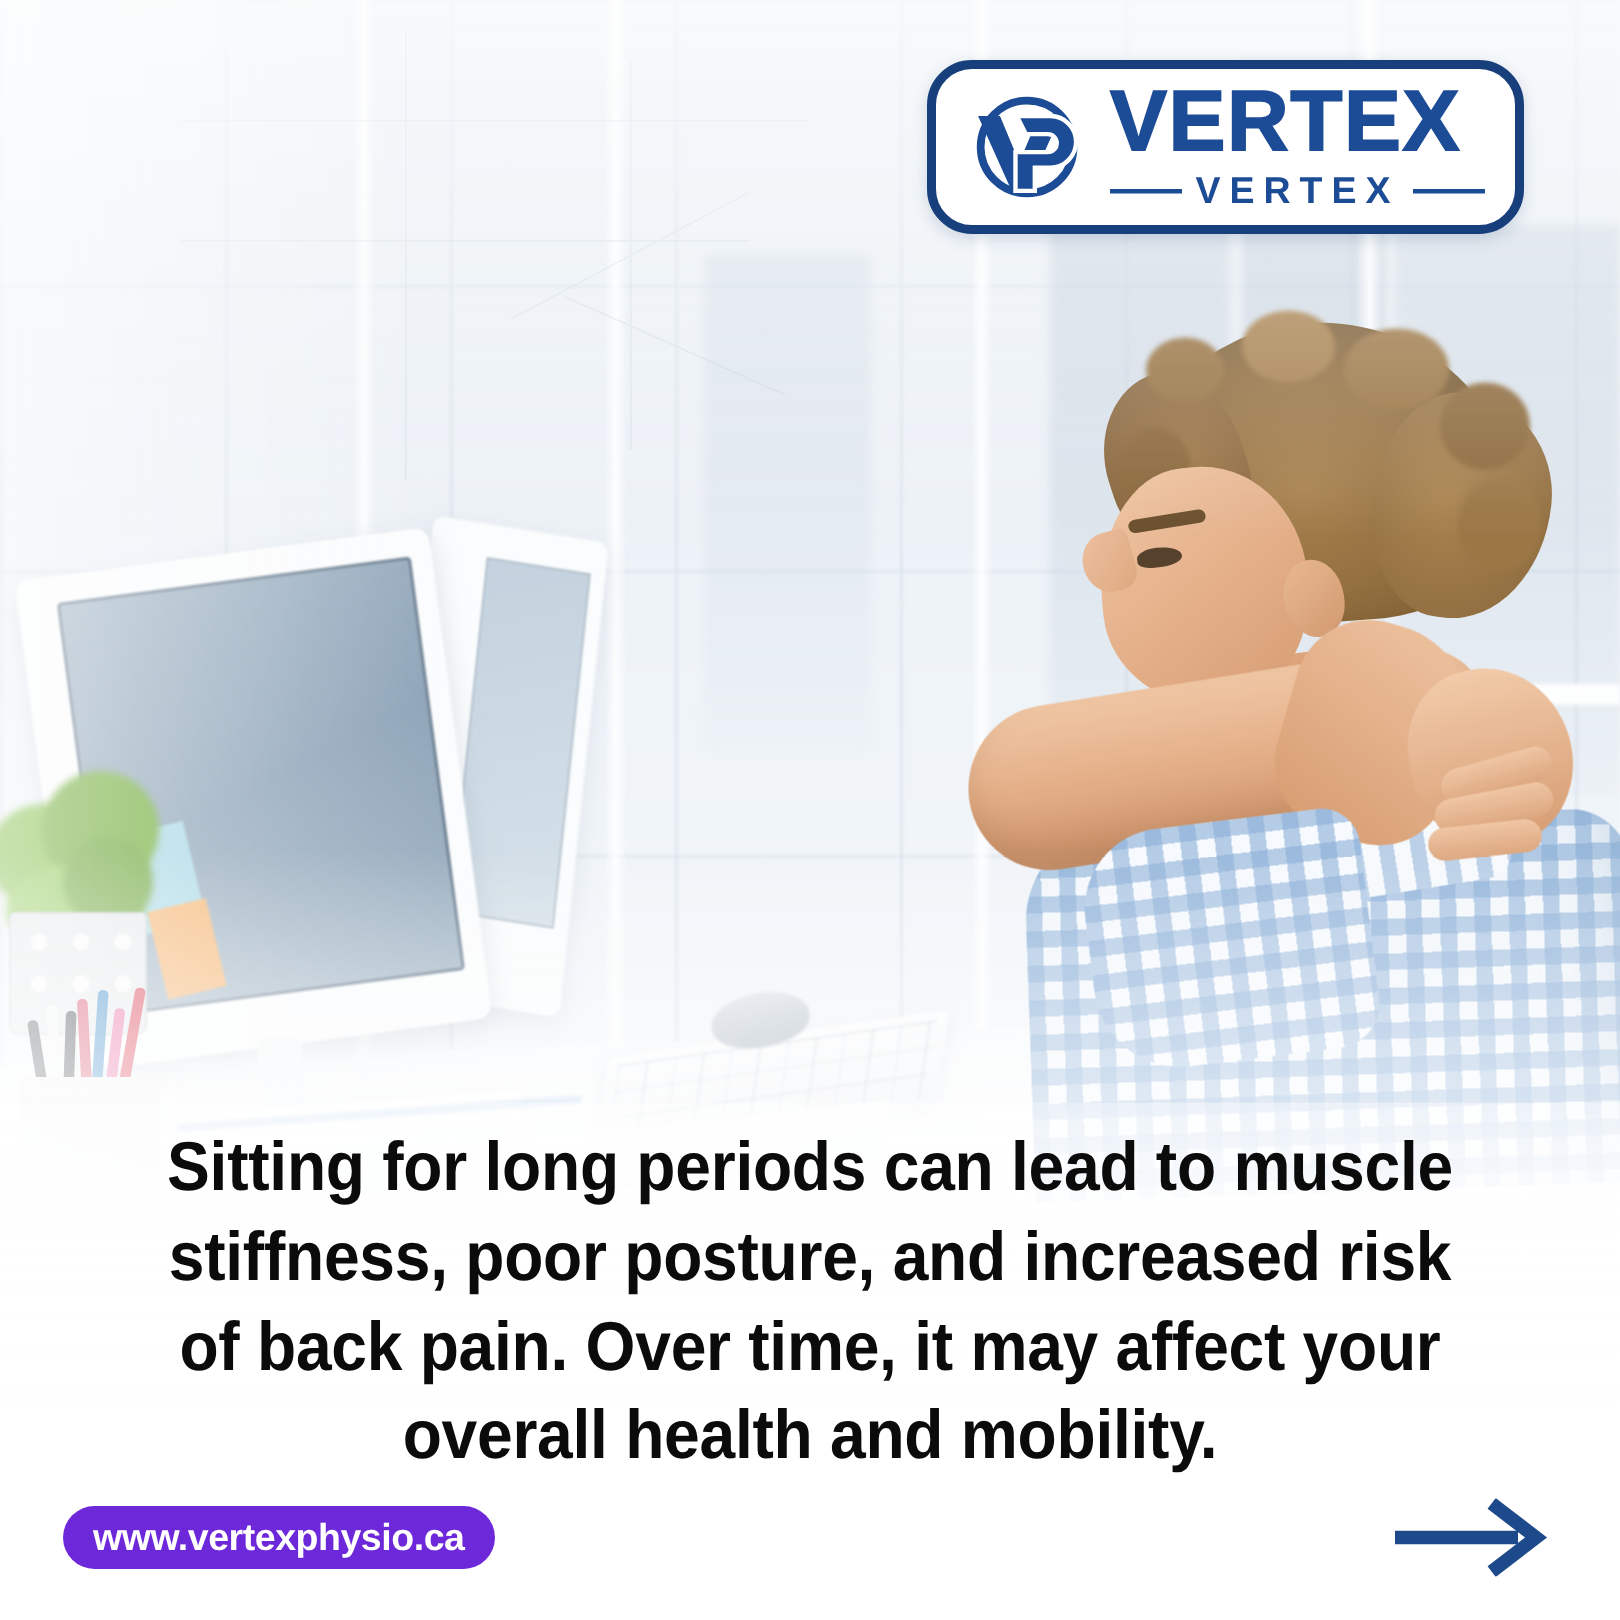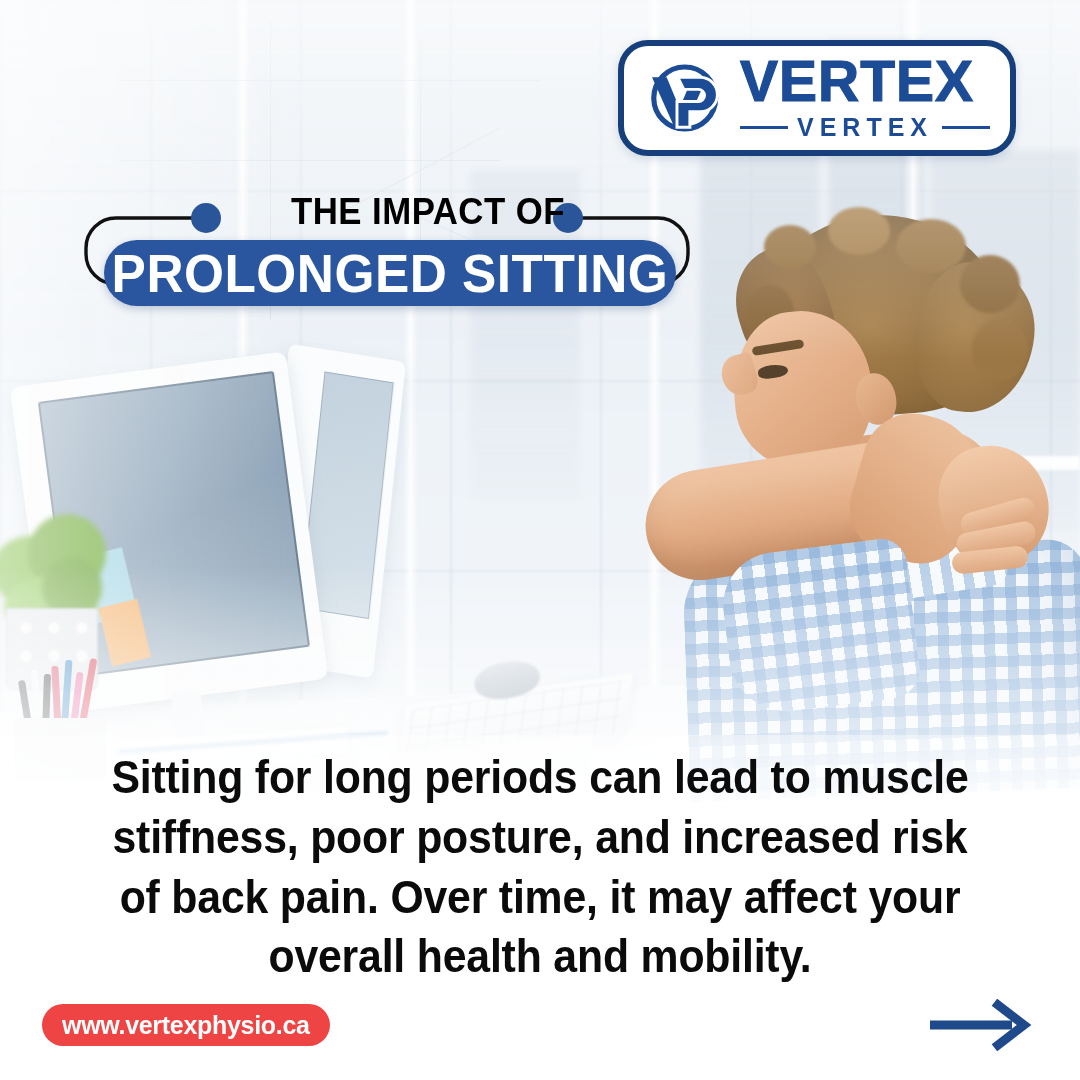--- a/index.html
+++ b/index.html
@@ -388,21 +388,21 @@
     font-size: 46px; font-weight: 700; line-height: 1.30;
     letter-spacing: -.2px;
     transform: scaleX(.93); transform-origin: center top;
     z-index: 20;
   }
 
   
   .footer { position: absolute; left: 0; bottom: 0; width: 100%; height: 95px; z-index: 20; }
   .url-pill {
     position: absolute; left: 42px; top: 19px; height: 42px;
-    background: #ef4444; border-radius: 21px;
+    background: #6d28d9; border-radius: 21px;
     display: flex; align-items: center; padding: 12px 20px;
   }
   .url-pill span {
     color: #ffffff; font-size: 25px; font-weight: 700; letter-spacing: -.3px;
     font-family: "Liberation Sans Narrow", "Liberation Sans", sans-serif;
     white-space: nowrap;
   }
   .arrow-btn { position: absolute; right: 44px; top: 14px; width: 110px; height: 52px; }
 </style>
 </head>
@@ -514,32 +514,20 @@
     <div class="logo-type">
       <div class="logo-vertex">VERTEX</div>
       <div class="logo-physio-row">
         <div class="logo-rule"></div>
         <div class="logo-physio">VERTEX</div>
         <div class="logo-rule"></div>
       </div>
     </div>
   </div>
 
-  <div class="title-wrap">
-    <svg class="bracket" viewBox="0 0 630 122">
-      <path d="M124 28 H44 a30 30 0 0 0 -30 30 v6 a30 30 0 0 0 30 30 h14" fill="none" stroke="#111111" stroke-width="3.4" stroke-linecap="round"></path>
-      <path d="M506 28 H586 a30 30 0 0 1 30 30 v6 a30 30 0 0 1 -30 30 h-14" fill="none" stroke="#111111" stroke-width="3.4" stroke-linecap="round"></path>
-      <circle cx="134" cy="28" r="15" fill="#2a5598"></circle>
-      <circle cx="496" cy="28" r="15" fill="#2a5598"></circle>
-    </svg>
-    <div class="kicker">THE IMPACT OF</div>
-    <div class="title-pill">
-      <span>PROLONGED SITTING</span>
-    </div>
-  </div>
 
   <p class="body-text">Sitting for long periods can lead to muscle stiffness, poor posture, and increased risk of back pain. Over time, it may affect your overall health and mobility.</p>
 
   <div class="footer">
     <div class="url-pill">
       <span>www.vertexphysio.ca</span>
     </div>
     <svg class="arrow-btn" viewBox="0 0 110 52">
       <line x1="4" y1="26" x2="86" y2="26" stroke="#1e4a8c" stroke-width="9"></line>
       <polyline points="72,6 98,26 72,46" fill="none" stroke="#1e4a8c" stroke-width="9" stroke-linecap="square" stroke-linejoin="miter"></polyline>

